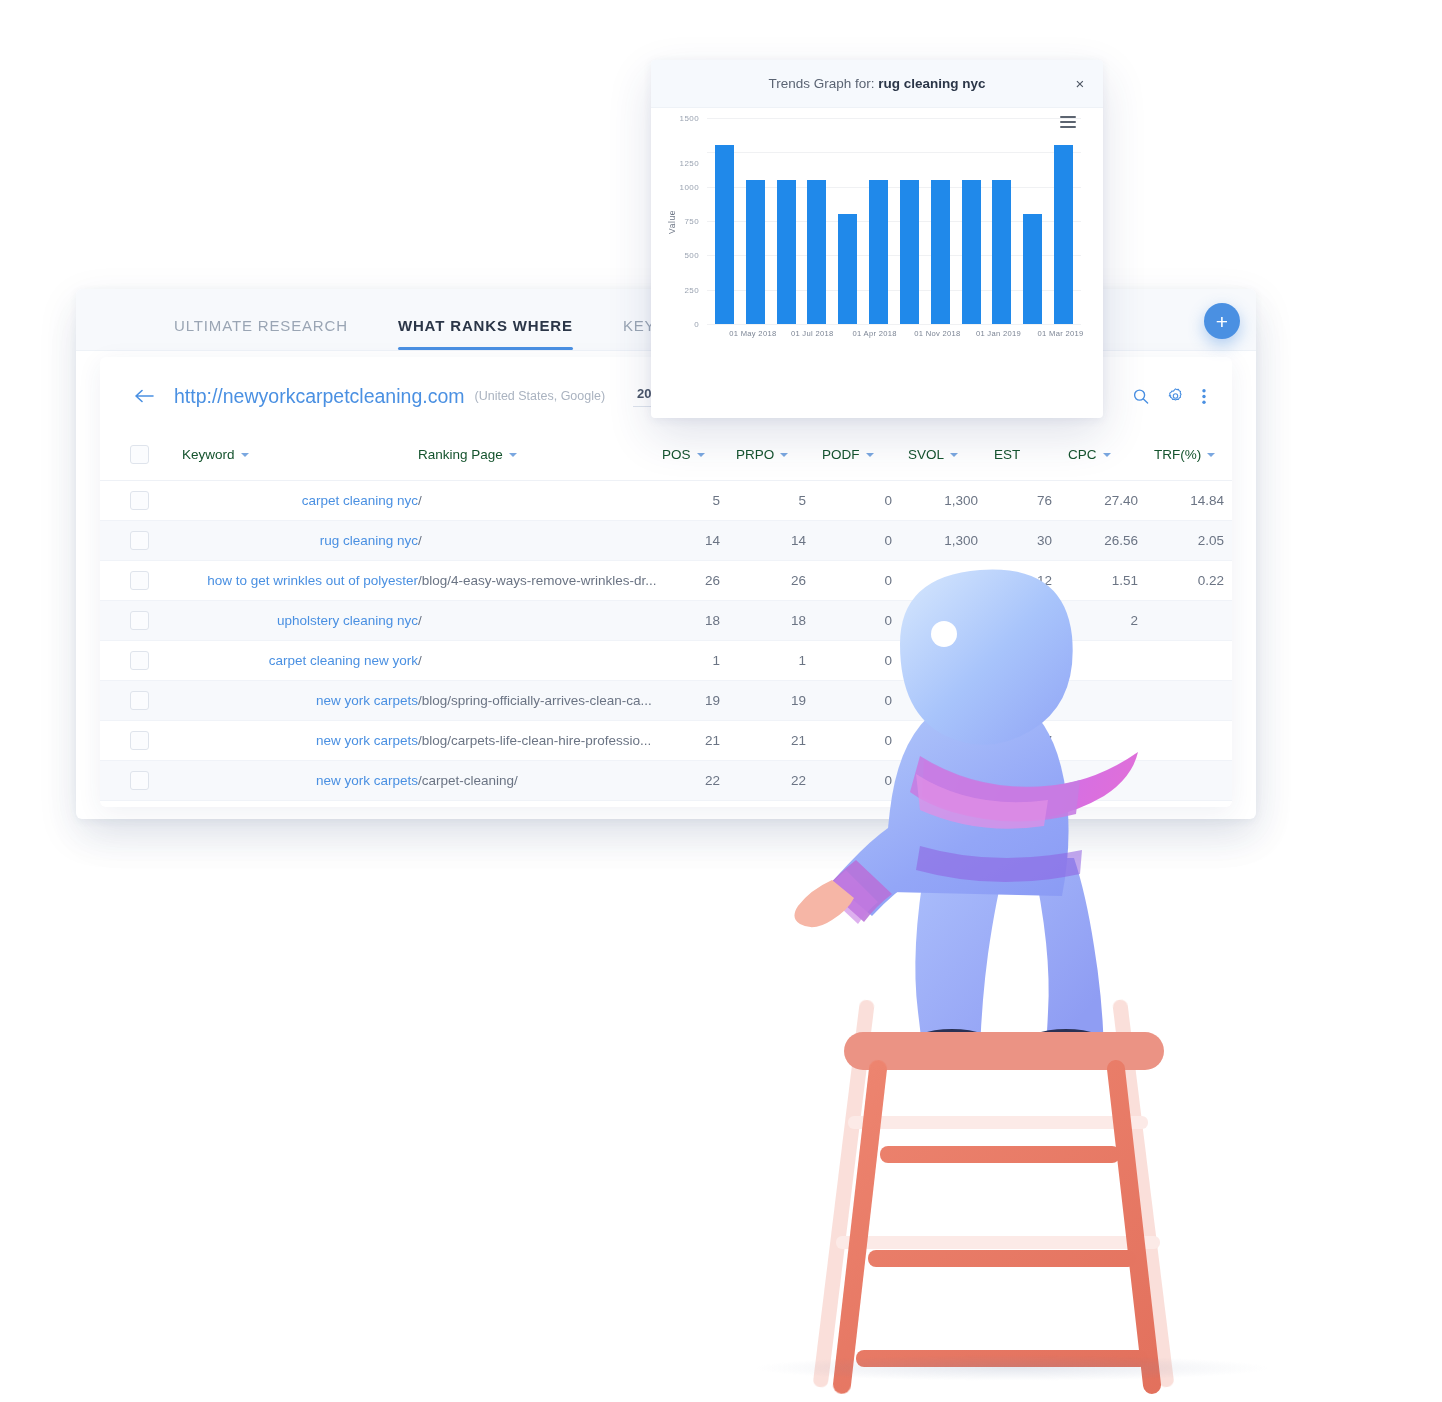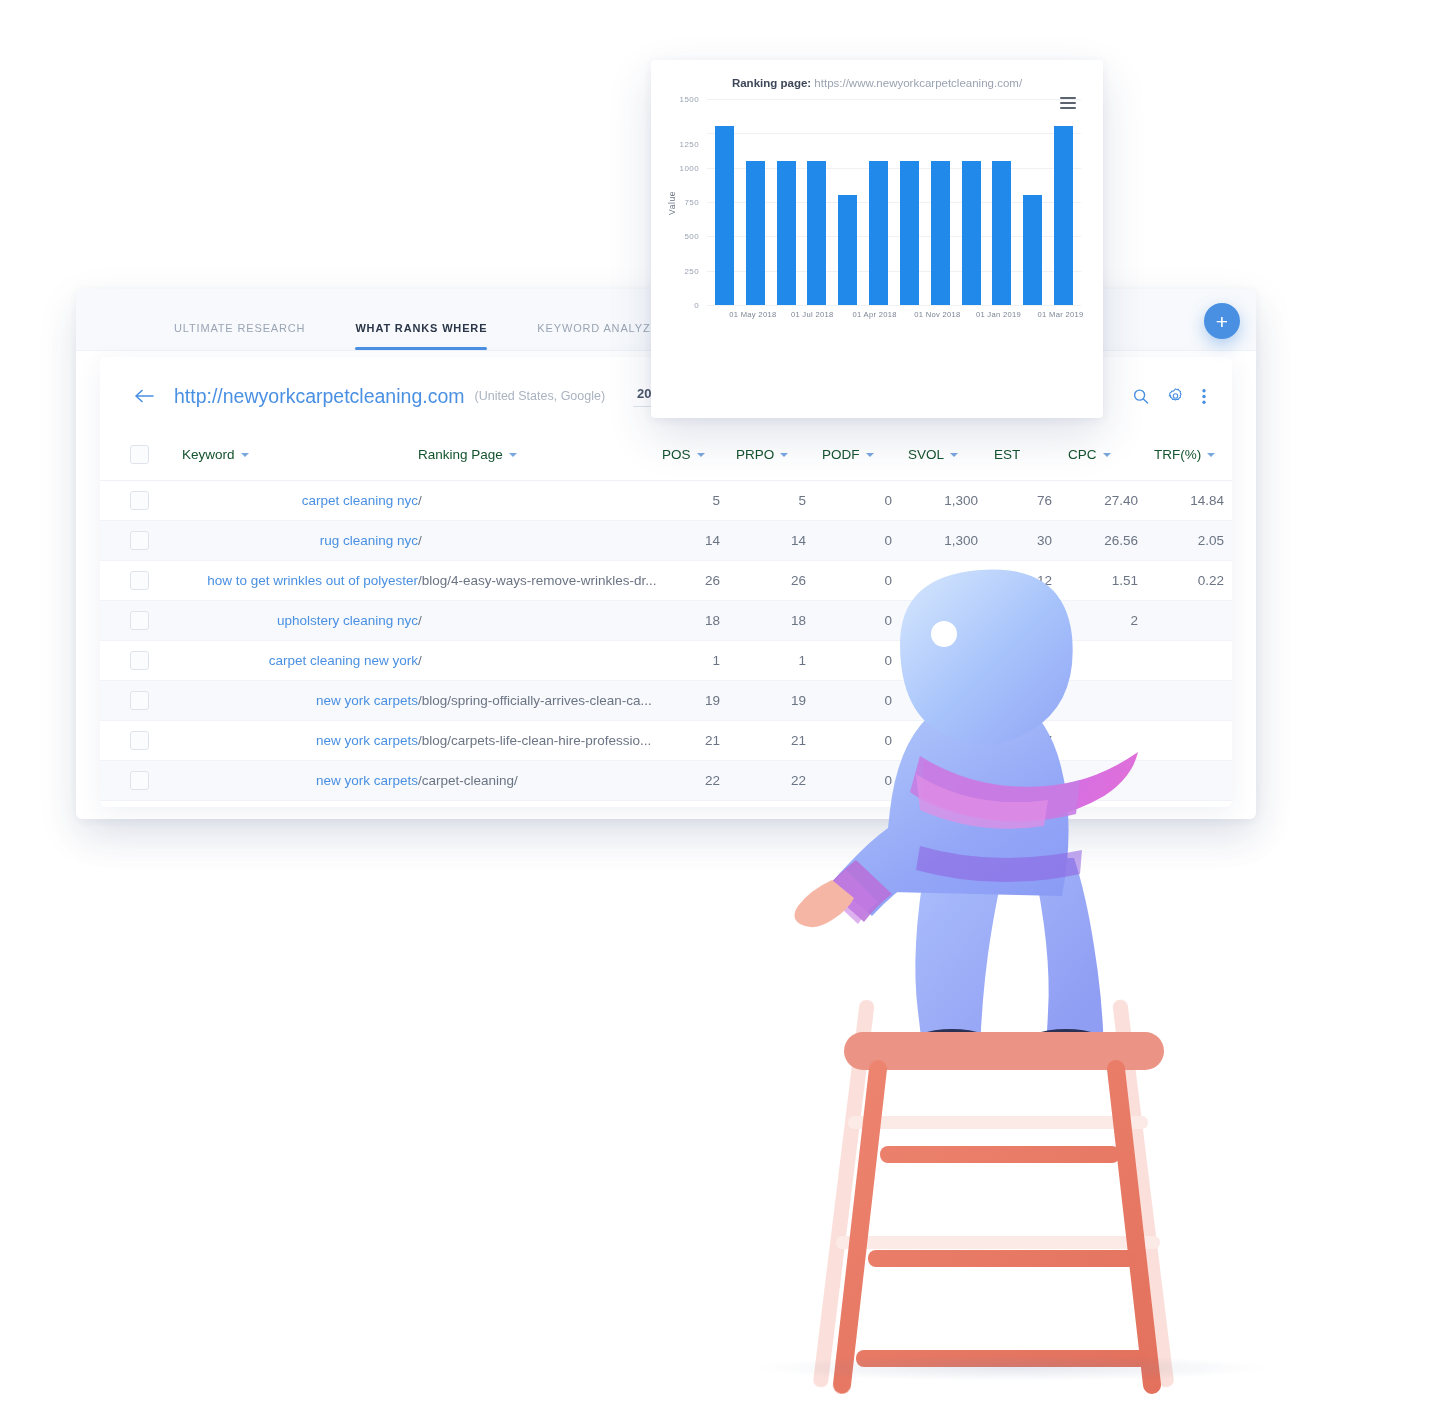--- a/index.html
+++ b/index.html
@@ -23,21 +23,21 @@
     background:#fff;border-radius:6px;
     box-shadow:0 18px 44px rgba(40,60,110,.08);
   }
   
   #tabbar{
     position:absolute;left:0;top:0;width:100%;height:62px;
     background:#f7f9fc;border-bottom:1px solid #eef2f7;
     display:flex;align-items:flex-end;padding-left:98px;box-sizing:border-box;
   }
   .tab{
-    font-size:11px;letter-spacing:.85px;color:#9aa5b4;
+    font-size:15px;letter-spacing:.85px;color:#9aa5b4;
     padding:0 0 16px 0;margin-right:50px;cursor:pointer;white-space:nowrap;
     position:relative;
   }
   .tab.active{color:#2b3648;font-weight:bold;}
   .tab.active:after{
     content:"";position:absolute;left:0;right:0;bottom:0;height:3px;
     background:#4a90e2;border-radius:2px;
   }
 
   
@@ -374,23 +374,25 @@
             </tr>
           </tbody>
       </table>
 
     </div>
   </div>
 
   <div id="fab">+</div>
 
   <div id="trends-modal">
-    <div id="ranking-line">
-      <b>Ranking page:</b>
-      <span>https://www.newyorkcarpetcleaning.com/</span>
+    <div id="modal-head">
+      <div id="modal-title">
+        <span>Trends Graph for: </span><b>rug cleaning nyc</b>
+      </div>
+      <div id="modal-close">×</div>
     </div>
     <div id="chart-area">
       <div id="export-menu">
           <i></i>
           <i></i>
           <i></i>
         </div>
       <div id="ylabel">Value</div>
       <div id="yaxis">
           <div class="gtick" style="left: 18px; top: 212px;">0</div>

